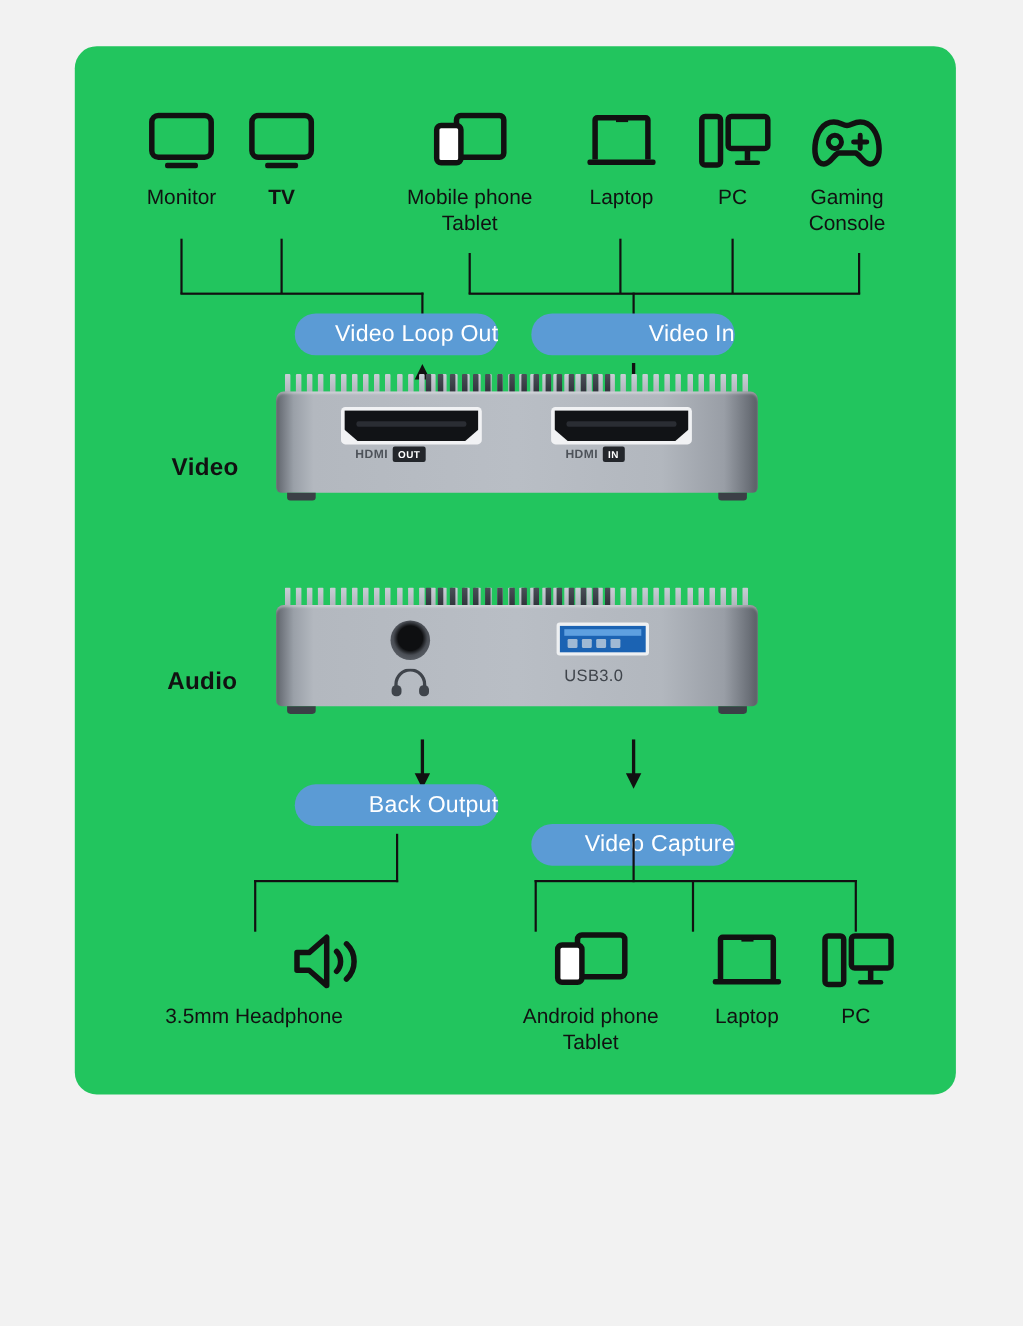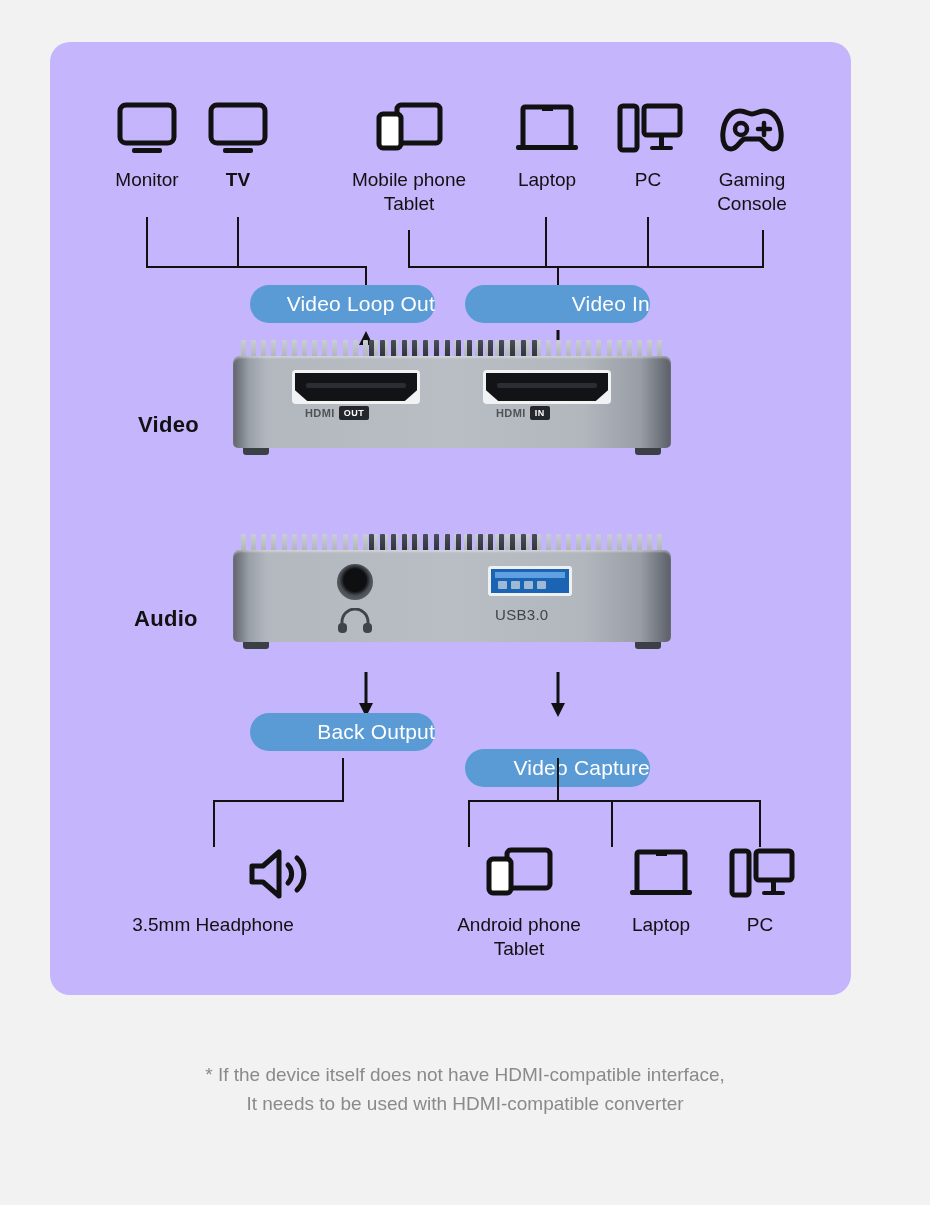--- a/index.html
+++ b/index.html
@@ -5,23 +5,23 @@
   html,body{margin:0;padding:0;}
   body{
     width:930px;height:1205px;
     background:#f2f2f2;
     font-family:"Liberation Sans", sans-serif;
     overflow:hidden;
   }
   .page{position:relative;width:930px;height:1205px;}
 
   .card{
-    position:absolute;left:50px;top:42px;
+    position:absolute;left:68px;top:42px;
     width:801px;height:953px;
-    background:#c4b5fd;border-radius:20px;
+    background:#22c55e;border-radius:20px;
   }
 
   
   .lbl{
     position:absolute;
     text-align:center;
     color:#111;
     font-size:19px;
     line-height:24px;
     white-space:pre-line;
@@ -478,16 +478,14 @@
         <rect x="3" y="4" width="17" height="44" rx="3" fill="none" stroke="#111" stroke-width="5"></rect>
         <rect x="27" y="4" width="36" height="29" rx="3" fill="none" stroke="#111" stroke-width="5"></rect>
         <rect x="42" y="33" width="5" height="11" fill="#111"></rect>
         <rect x="33" y="44" width="23" height="4" rx="2" fill="#111"></rect>
       </svg>
     </div>
     <div class="lbl" style="left:650px;top:871px;width:120px;">PC</div>
 
   </div>
 
-  <div class="footer" style="top:1060px;">* If the device itself does not have HDMI-compatible interface,
-It needs to be used with HDMI-compatible converter</div>
 
 </div>
 
 </body></html>

